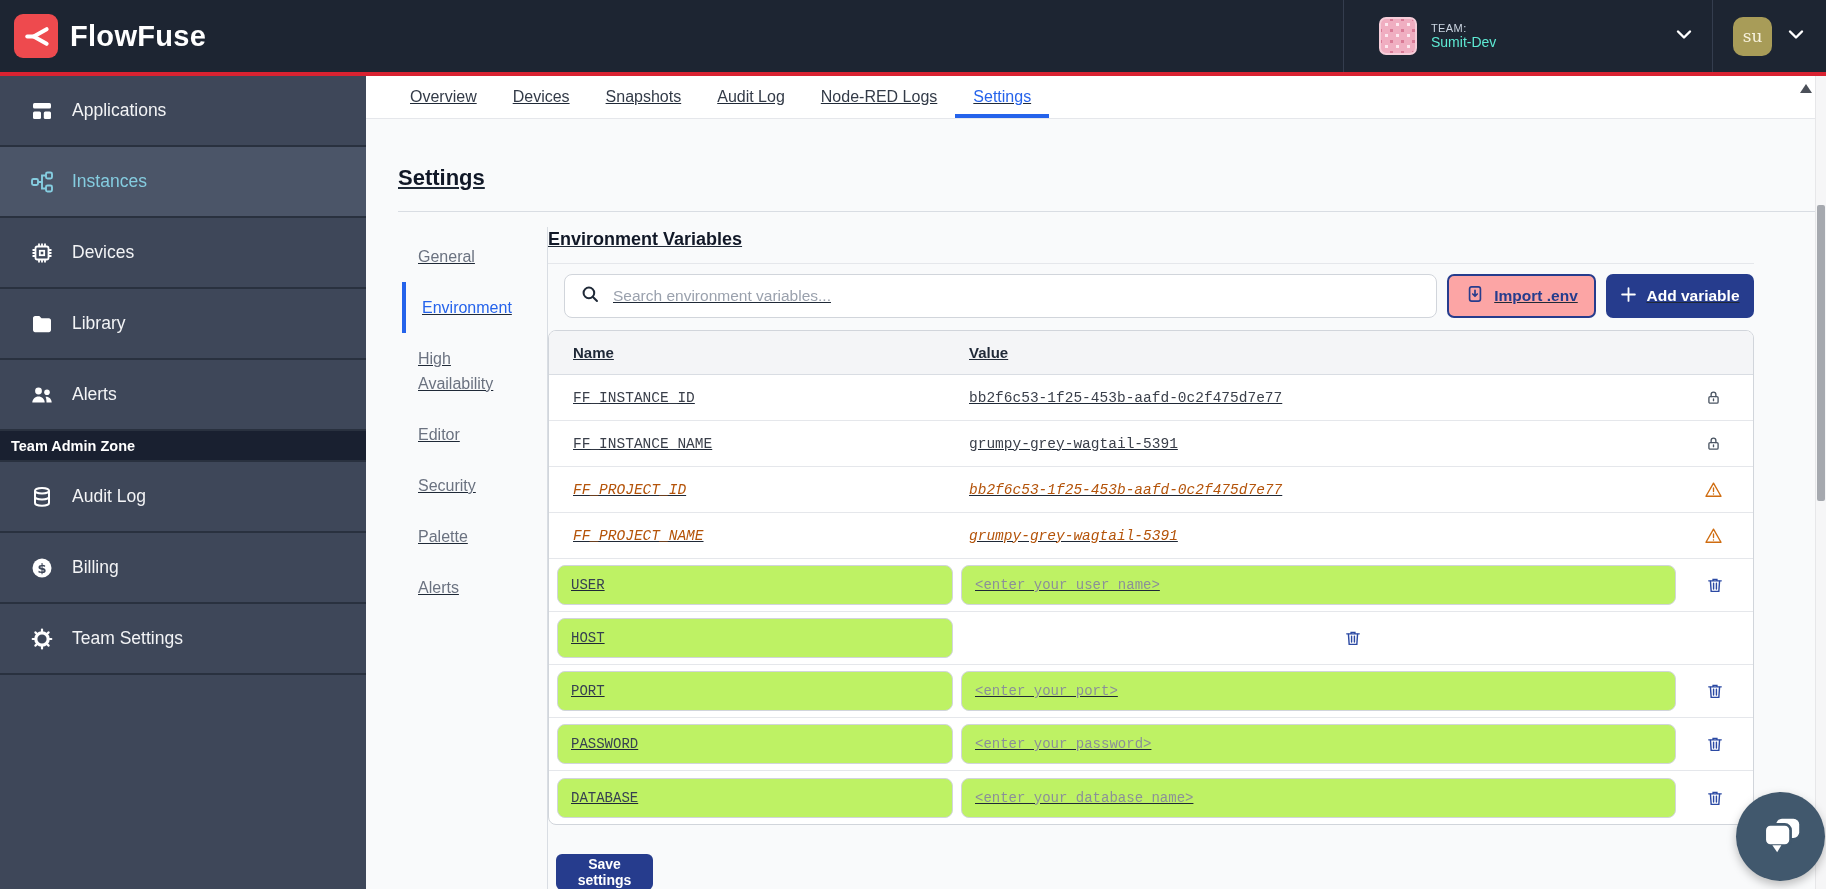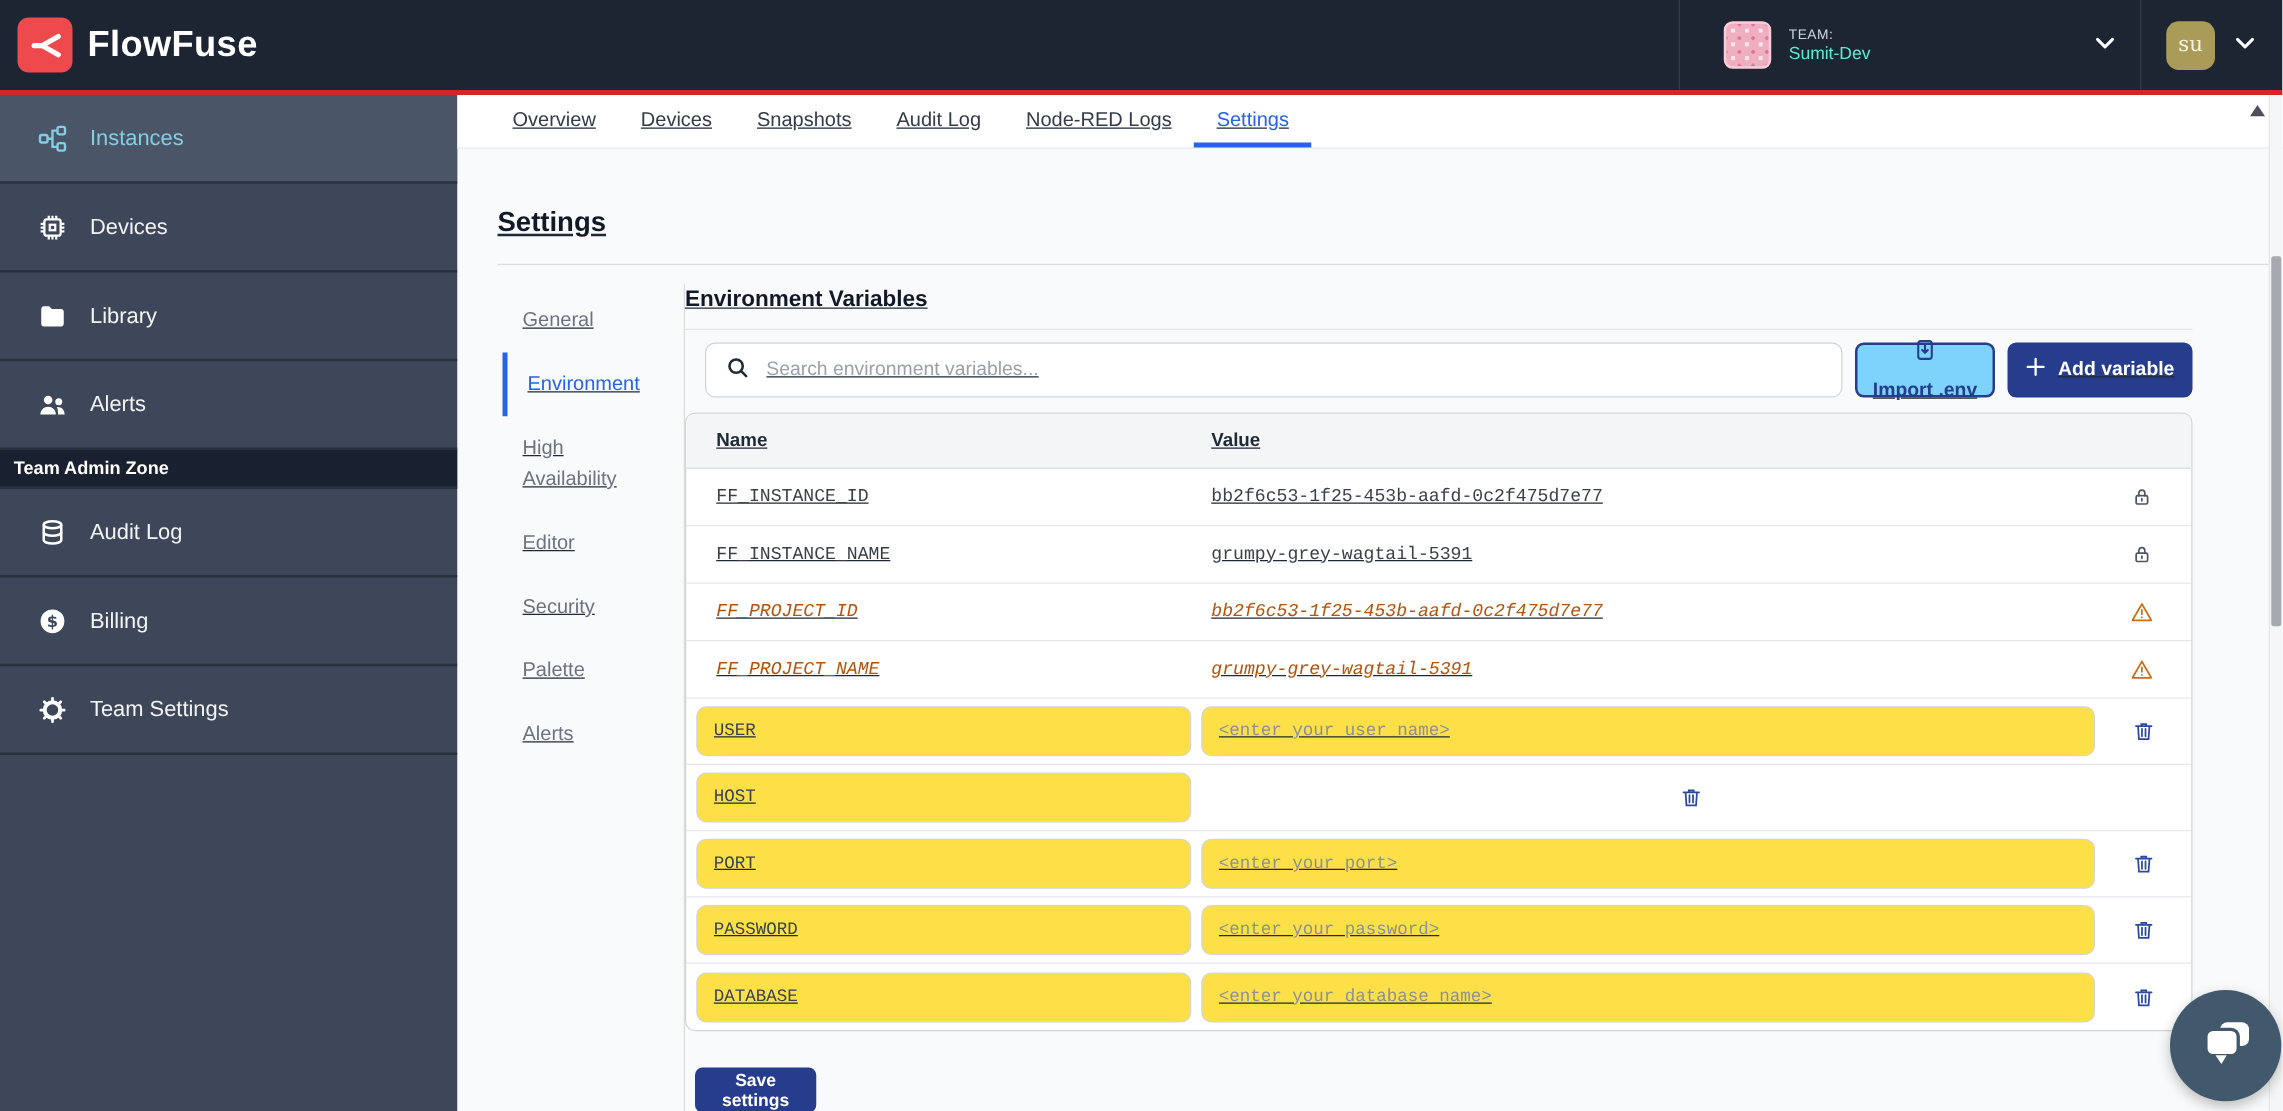--- a/index.html
+++ b/index.html
@@ -68,36 +68,36 @@
   .env-rule { height:1px; background:#e5e7eb; margin-top:13px; }
 
   .controls { display:flex; margin-top:10px; gap:10px;padding-left:16px; }
   .searchbox { flex:1; height:44px; background:#fff; border:1px solid #d1d5db; border-radius:8px;
     display:flex; align-items:center; padding:0 12px 0 14px; gap:10px; }
   .searchbox input { border:0; outline:none; flex:1; font-size:15.5px; color:#374151;
     font-family:"Liberation Sans", sans-serif; background:transparent; }
   .searchbox input::placeholder { color:#9aa1ad; }
   .btn { height:44px; border-radius:7px; display:flex; align-items:center; justify-content:center;
     gap:9px; font-size:15.5px; font-weight:700; cursor:pointer; user-select:none; }
-  .btn-outline { width:112px; background:#7dd3fc; border:2px solid #263c8d; color:#263c8d;flex-direction:column; }
+  .btn-outline { width:149px; background:#fca5a5; border:2px solid #263c8d; color:#263c8d; }
   .btn-solid { width:148px; background:#263c8d; border:2px solid #263c8d; color:#ffffff; }
 
   .env-table { margin-top:12px; background:#ffffff; border:1px solid #d1d5db; border-radius:8px;
     overflow:hidden; }
   .thead { height:44px; background:#f4f5f7; border-bottom:1px solid #d9dde3; display:flex; align-items:center;
     font-size:15px; font-weight:700; color:#1f2937; }
   .col-name { width:420px; padding-left:24px; }
   .col-value { flex:1; }
   .col-icon { width:80px; display:flex; justify-content:center; }
   .trow { height:46px; display:flex; align-items:center; border-bottom:1px solid #e5e7eb;
     font-family:"Liberation Mono", monospace; font-size:14.5px; color:#3a3f4a; }
   .trow.deprecated { color:#b45309; font-style:italic; }
   .erow { height:53px; display:flex; align-items:center; border-bottom:1px solid #e5e7eb; }
   .erow:last-child { border-bottom:0; }
-  .erow input { height:40px; border:1px solid #d1d5db; border-radius:8px; background:#fde047;
+  .erow input { height:40px; border:1px solid #d1d5db; border-radius:8px; background:#bef264;
     font-family:"Liberation Mono", monospace; font-size:14px; color:#374151; padding:0 13px; outline:none; }
   .erow input::placeholder { color:#8b9098; }
   .e-name { width:396px; margin-left:8px; }
   .e-value { width:715px; margin-left:8px; }
   .e-icons { flex:1; display:flex; justify-content:center; }
 
   .save-btn { margin-top:29px; margin-left:8px; width:97px; height:36px; background:#263c8d; color:#fff;
     border:none; border-radius:6px; font-size:14px; font-weight:700; cursor:pointer;
     font-family:"Liberation Sans", sans-serif; }
 
@@ -145,20 +145,30 @@
           <svg width="20" height="16" viewBox="0 0 18 16" fill="none">
               <path d="M3 5.5 L9 11.5 L15 5.5" stroke="#fff" stroke-width="2.4" stroke-linecap="round" stroke-linejoin="round"></path>
             </svg>
         </span>
       </div>
     </div>
   </div>
   <div class="redline"></div>
 
   <div class="sidebar">
+    <div class="side-item">
+      <span class="s-icon">
+        <svg width="24" height="24" viewBox="0 0 24 24" fill="currentColor">
+          <rect x="3" y="4" width="18" height="5.5" rx="1.5"></rect>
+          <rect x="3" y="12.5" width="8" height="7.5" rx="1.5"></rect>
+          <rect x="13.8" y="12.5" width="7.2" height="7.5" rx="1.5"></rect>
+        </svg>
+      </span>
+      <span>Applications</span>
+    </div>
     <div class="side-item active">
       <span class="s-icon">
         <svg width="24" height="24" viewBox="0 0 24 24" fill="none" stroke="currentColor" stroke-width="1.9">
           <rect x="2" y="9" width="6" height="6" rx="1.5"></rect>
           <rect x="16" y="2.5" width="6" height="6" rx="1.5"></rect>
           <rect x="16" y="15.5" width="6" height="6" rx="1.5"></rect>
           <path d="M8 12h4 M12 12V5.5H16 M12 12v6.5H16"></path>
         </svg>
       </span>
       <span>Instances</span>

